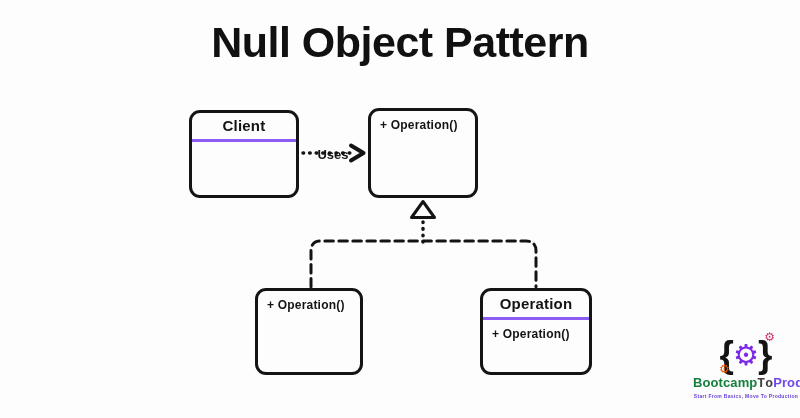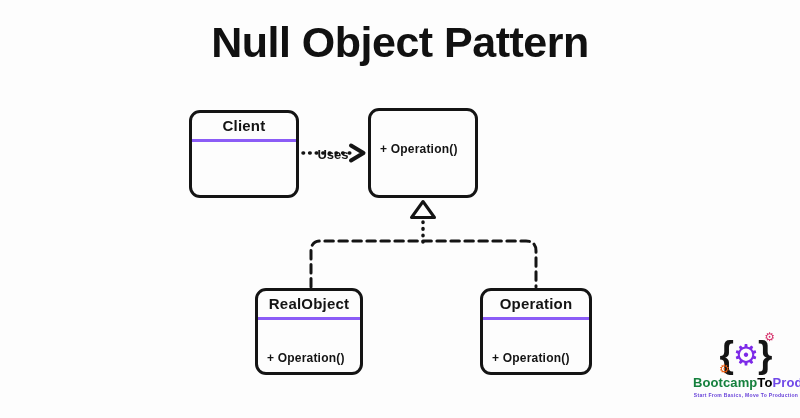--- a/index.html
+++ b/index.html
@@ -14,21 +14,21 @@
   .connectors{position:absolute;left:0;top:0;width:800px;height:418px;}
   .uml-box{
     position:absolute;background:#fdfdfd;border:3px solid #141414;border-radius:11px;
     box-sizing:border-box;
   }
   .uml-head{
     border-bottom:3px solid #8b5cf6;text-align:center;
     font-weight:bold;font-size:15px;line-height:26px;height:26px;
     letter-spacing:0.2px;
   }
-  .uml-body{padding:7px 0 0 9px;margin-top:24px;}
+  .uml-body{padding:7px 0 0 9px;}
   .uml-member{font-weight:bold;font-size:12px;letter-spacing:0.2px;}
   .box-client{left:189px;top:110px;width:110px;height:88px;}
   .box-abstract{left:368px;top:108px;width:110px;height:90px;}
   .box-real{left:255px;top:288px;width:108px;height:87px;}
   .box-null{left:480px;top:288px;width:112px;height:87px;}
   .uses-label{
     position:absolute;left:305px;top:127px;width:56px;text-align:center;
     font-size:13px;font-weight:bold;margin-top:20px;
   }
   
@@ -39,21 +39,21 @@
     font-family:"DejaVu Sans",sans-serif;font-size:29px;color:#7d2ae8;
     vertical-align:middle;display:inline-block;margin:0 -1px;
   }
   .gear-small{
     font-family:"DejaVu Sans",sans-serif;position:absolute;font-size:12px;line-height:12px;
   }
   .gear-small.top-right{right:24px;top:-3px;color:#d6336c;}
   .gear-small.bottom-left{left:26px;bottom:-1px;color:#e8590c;}
   .logo-brand{font-size:13px;font-weight:bold;letter-spacing:0.1px;margin-top:1px;white-space:nowrap;}
   .brand-green{color:#15803d;}
-  .brand-orange{color:#000000;}
+  .brand-orange{color:#404040;font-family:Liberation Mono, monospace;}
   .brand-purple{color:#7048e8;}
   .logo-tagline{
     font-size:5px;font-weight:bold;color:#6741d9;margin-top:2px;
     letter-spacing:0.3px;white-space:nowrap;
   }
 </style>
 </head>
 <body>
 
 <div class="canvas">
@@ -79,21 +79,20 @@
     <div class="uml-body"></div>
   </div>
 
   <div class="uml-box box-abstract">
     <div class="uml-body">
       <div class="uml-member">+ Operation()</div>
     </div>
   </div>
 
   <div class="uml-box box-real">
-    <div class="uml-head">RealObject</div>
     <div class="uml-body">
       <div class="uml-member">+ Operation()</div>
     </div>
   </div>
 
   <div class="uml-box box-null">
     <div class="uml-head">Operation</div>
     <div class="uml-body">
       <div class="uml-member">+ Operation()</div>
     </div>

